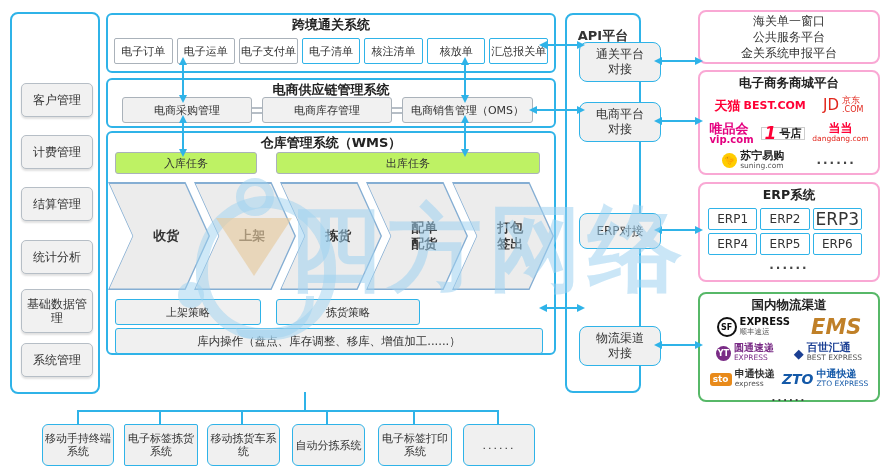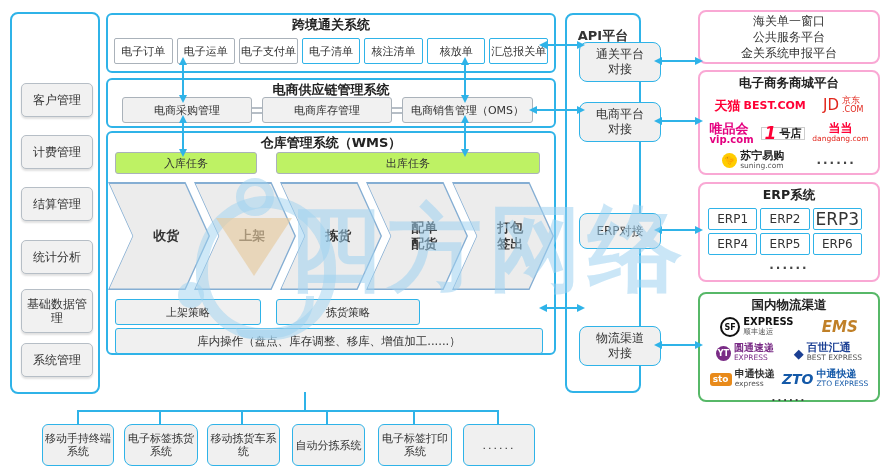--- a/index.html
+++ b/index.html
@@ -46,21 +46,21 @@
   .logo-row{display:flex;align-items:center;justify-content:space-around;padding:1px 6px;}
   .logo{display:flex;align-items:center;gap:3px;line-height:11px;}
   .stack{display:flex;flex-direction:column;align-items:flex-start;line-height:10px;}
   .dots{letter-spacing:2px;font-weight:bold;color:#444;font-size:12px;text-align:center;}
   
   .t-red{color:#ff0036;font-weight:bold;}
   .jd-red{color:#e1251b;font-weight:normal;}
   .vip{color:#e4007f;font-weight:bold;}
   .sf-circle{display:inline-flex;align-items:center;justify-content:center;width:16px;height:16px;border:2px solid #111;
      border-radius:50%;font-size:8px;font-weight:bold;color:#111;}
-  .ems{color:#c08028;font-weight:bold;font-style:italic;font-size:15px;}
+  .ems{color:#c08028;font-weight:bold;font-style:italic;font-size:21px;}
   .yto-c{display:inline-flex;align-items:center;justify-content:center;width:15px;height:15px;background:#7a2c86;
      border-radius:50%;color:#fff;font-size:8px;font-weight:bold;}
   .best-d{color:#1b3f93;font-size:13px;}
   .sto-badge{display:inline-flex;align-items:center;justify-content:center;width:22px;height:13px;background:#e88a1a;
      border-radius:3px;color:#fff;font-size:9px;font-weight:bold;}
   .zto{color:#1459a8;font-weight:bold;font-style:italic;font-size:14px;}
   .tiny{font-size:7.5px;color:#555;}
   
   .wm{position:absolute;inset:0;pointer-events:none;z-index:40;}
   .wm-text{position:absolute;left:288px;top:186px;font-size:94px;font-weight:bold;letter-spacing:6px;
@@ -267,21 +267,21 @@
         <span class="stack">
             <span style="font-size:10px;font-weight:bold;color:#1459a8;">中通快递</span>
             <span class="tiny" style="color:#1459a8;">ZTO EXPRESS</span>
           </span>
       </span>
     </div>
     <div class="dots" style="font-size:10px;">......</div>
   </div>
 
   <div class="cgray" style="position:absolute;left:42px;top:424px;width:70px;height:40px;border-radius:6px;display:flex;align-items:center;justify-content:center;font-size:11px;line-height:13px;text-align:center;">移动手持终端系统</div>
-  <div class="cgray" style="position:absolute;left:124px;top:424px;width:72px;height:40px;border-radius:8px;display:flex;align-items:center;justify-content:center;font-size:11px;line-height:13px;text-align:center;">电子标签拣货系统</div>
+  <div class="cgray" style="position:absolute;left:124px;top:424px;width:72px;height:40px;border-radius:2px;display:flex;align-items:center;justify-content:center;font-size:11px;line-height:13px;text-align:center;">电子标签拣货系统</div>
   <div class="cgray" style="position:absolute;left:207px;top:424px;width:71px;height:40px;border-radius:6px;display:flex;align-items:center;justify-content:center;font-size:11px;line-height:13px;text-align:center;">移动拣货车系统</div>
   <div class="cgray" style="position:absolute;left:292px;top:424px;width:71px;height:40px;border-radius:6px;display:flex;align-items:center;justify-content:center;font-size:11px;line-height:13px;text-align:center;">自动分拣系统</div>
   <div class="cgray" style="position:absolute;left:378px;top:424px;width:72px;height:40px;border-radius:6px;display:flex;align-items:center;justify-content:center;font-size:11px;line-height:13px;text-align:center;">电子标签打印系统</div>
   <div class="cgray" style="position:absolute;left:463px;top:424px;width:70px;height:40px;border-radius:6px;display:flex;align-items:center;justify-content:center;font-size:11px;letter-spacing:2px;">......</div>
 
   <div class="cline" style="left:304px;top:392px;width:2px;height:20px;"></div>
   <div class="cline" style="left:77px;top:410px;width:422px;height:2px;"></div>
   <div class="cline" style="left:77px;top:411px;width:2px;height:13px;"></div>
   <div class="cline" style="left:159px;top:411px;width:2px;height:13px;"></div>
   <div class="cline" style="left:241px;top:411px;width:2px;height:13px;"></div>

